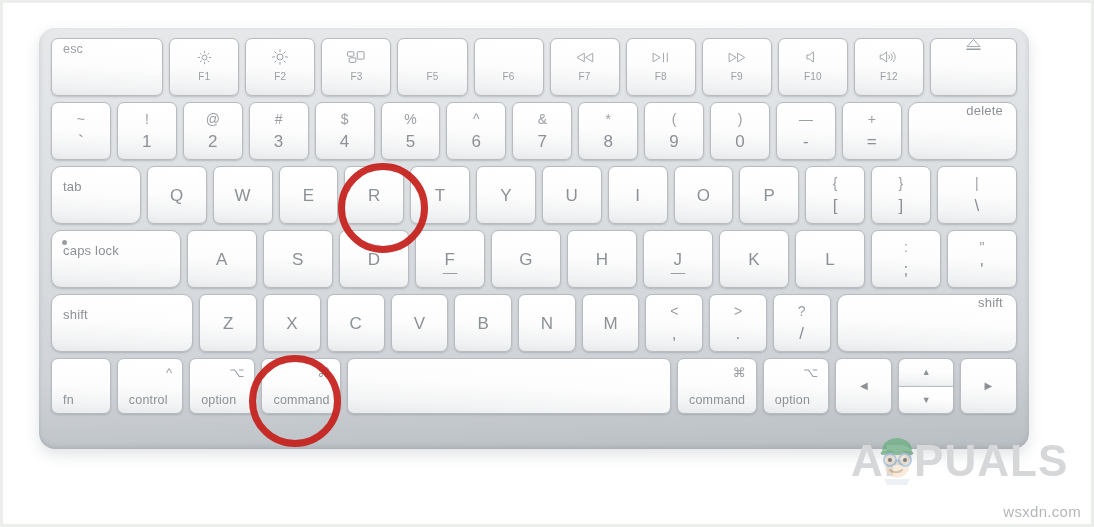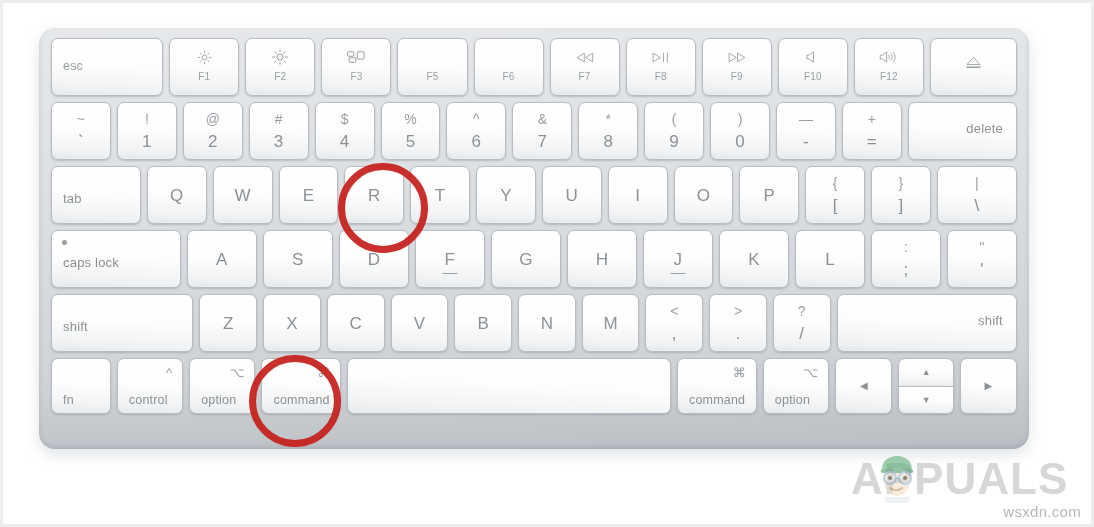--- a/index.html
+++ b/index.html
@@ -76,21 +76,21 @@
     justify-content: center;
   }
   .row-fn .klabel {
     font-size: 10px;
     line-height: 13px;
     letter-spacing: 0.2px;
     color: #9a9fa4;
     margin-top: 4px;
   }
   .row-fn .key.esc,
-  .row-fn .key.eject { justify-content: center; }
+  .row-fn .key.eject { justify-content: flex-start; }
   .row-fn .key.esc .klabel {
     align-self: flex-start;
     margin-left: 11px;
     margin-bottom: 3px;
     font-size: 12.5px;
   }
   .row-fn .key.eject .glyph {
     margin: 0 auto;
     position: relative;
     top: -3px;
@@ -108,22 +108,23 @@
   }
   .key .upper {
     font-size: 14px;
     line-height: 16px;
     color: #9a9fa4;
   }
   .dual { gap: 5px; }
   .dual .upper { margin-bottom: 0px; }
 
   .key.wide-label {
-    justify-content: center;
+    justify-content: flex-start;
     align-items: flex-start;
+    border-radius: 10px;
   }
   .key.wide-label .klabel {
     font-size: 13px;
     color: #8c9196;
     margin: 12px 0 5px 11px;
     letter-spacing: 0.2px;
   }
   .key.wide-label.right {
     align-items: flex-end;
   }
@@ -218,21 +219,21 @@
     border-radius: 50%;
     border: 7px solid #c5201b;
     pointer-events: none;
     opacity: 0.93;
   }
 
   
   #watermark {
     position: absolute;
     left: 848px;
-    top: 452px;
+    top: 434px;
     width: 215px;
     height: 48px;
     display: flex;
     align-items: center;
   }
   #watermark .wm-text {
     font-size: 44px;
     font-weight: bold;
     letter-spacing: 1px;
     color: #d5d7d9;

